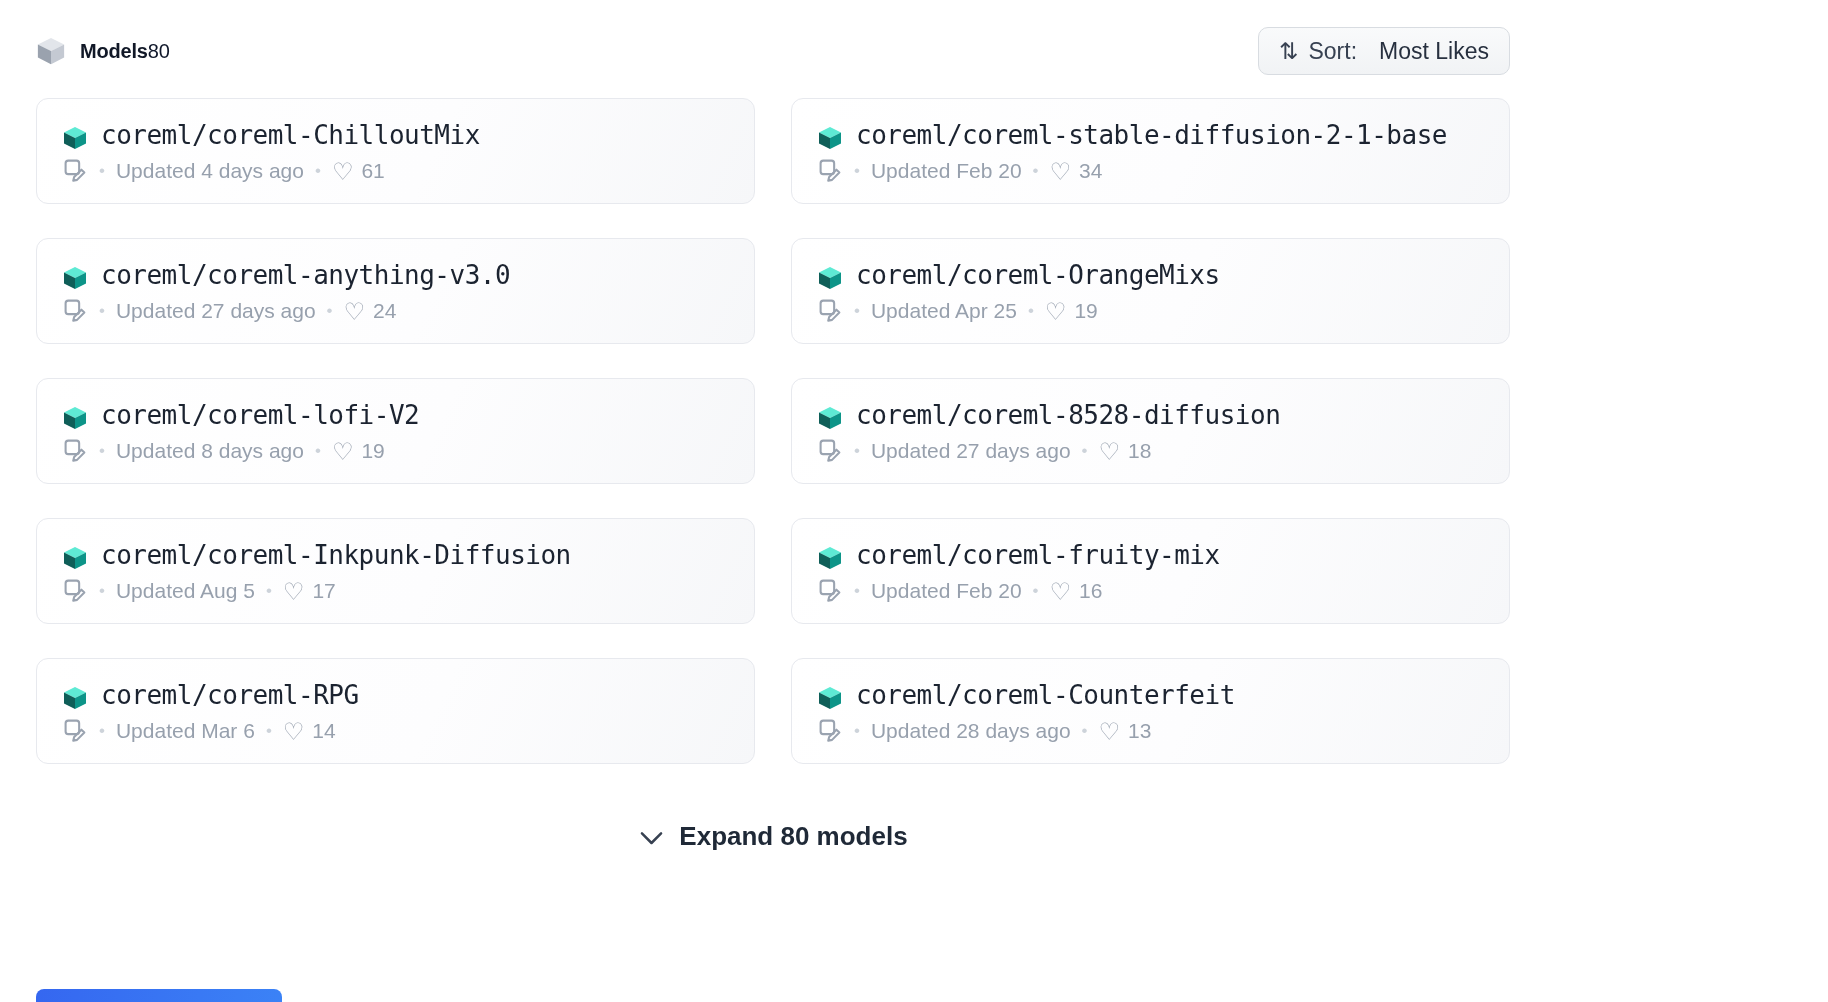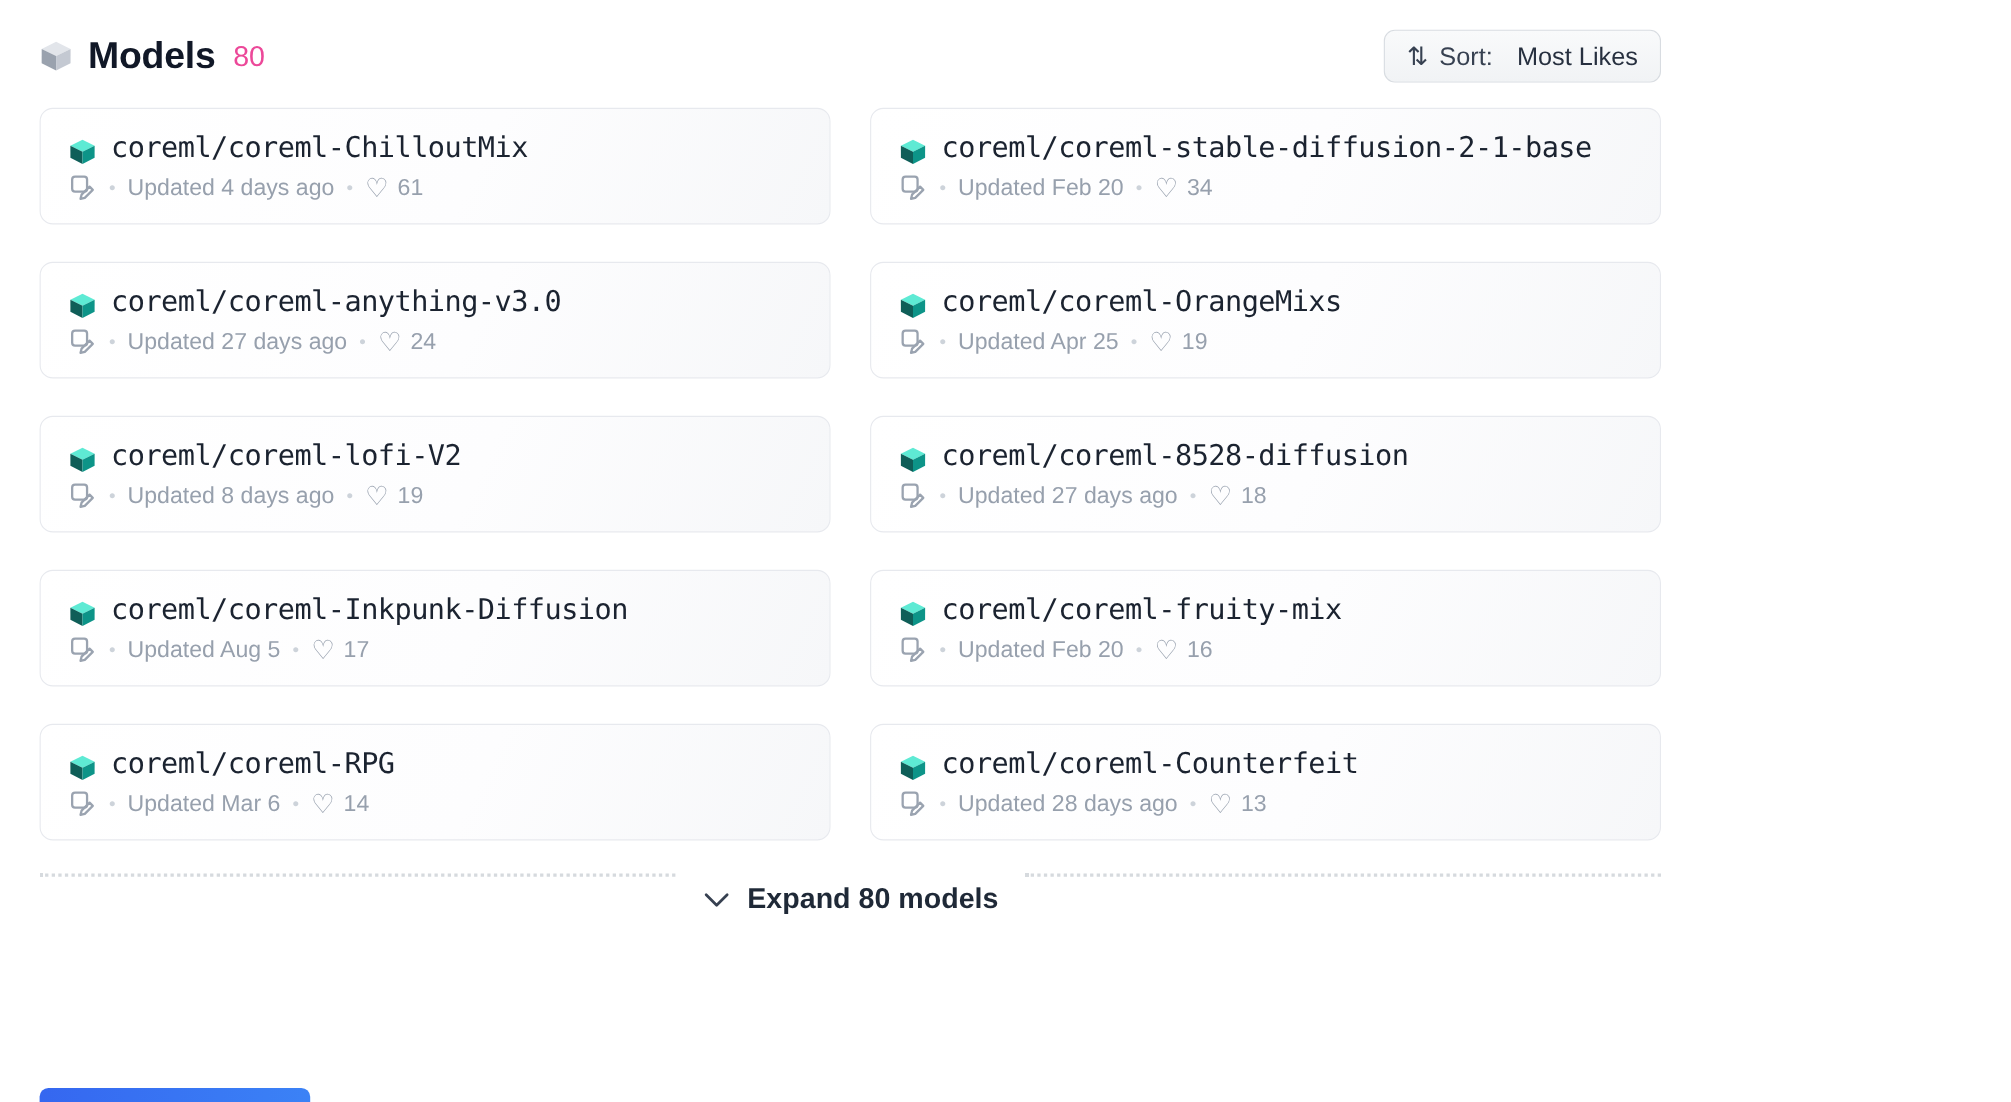--- a/index.html
+++ b/index.html
@@ -22,29 +22,28 @@
   }
 
   
   .header-row {
     display: flex;
     align-items: center;
     height: 50px;
   }
   .header-cube { display: inline-flex; margin-right: 14px; }
   .page-title {
-    font-size: 34px;
+    font-size: 20px;
     font-weight: 700;
     color: #111827;
     letter-spacing: -0.2px;
   }
   .model-count {
-    margin-left: 16px;
-    font-size: 26px;
-    color: #ec4899;
+    font-size: 20px;
+    color: #0f172a;
     font-weight: 400;
   }
   .sort-btn {
     margin-left: auto;
     display: inline-flex;
     align-items: center;
     gap: 10px;
     height: 48px;
     padding: 0 20px;
     border: 1px solid #d8dce1;
@@ -103,22 +102,24 @@
   }
   .task-icon { display: inline-flex; flex: 0 0 auto; }
   .meta-dot { font-size: 17px; color: #cdd3da; line-height: 1; }
   .heart-glyph { font-size: 24px; line-height: 1; color: #9aa3b0; position: relative; top: 1px; }
   .likes-count { margin-left: -3px; }
 
   
   .expand-row {
     margin-top: 30px;
     display: flex;
+    align-items: center;
     gap: 24px;
     height: 44px;
+    flex-direction: column;
   }
   .dotted-rule {
     flex: 1 1 auto;
     border-top: 3px dotted #d6dade;
     height: 0;
   }
   .expand-btn {
     display: inline-flex;
     align-items: center;
     gap: 14px;

